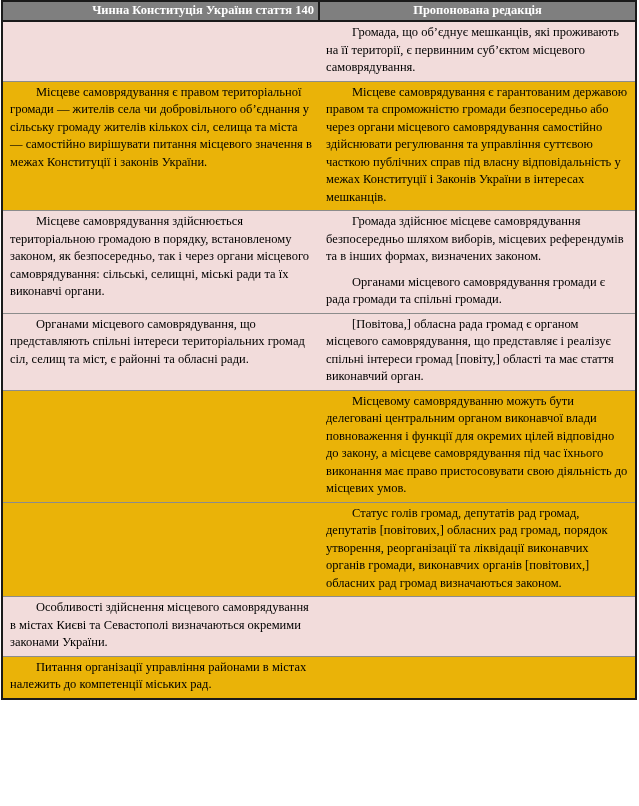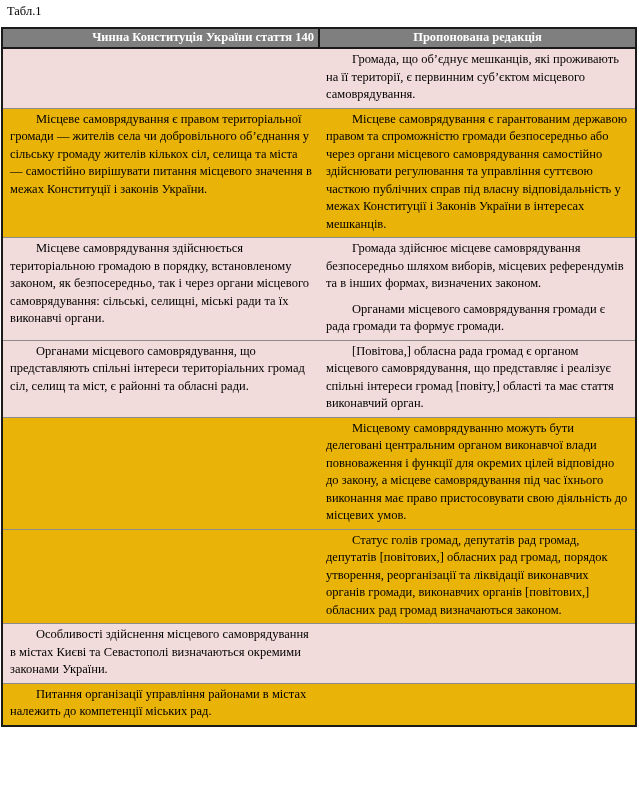--- a/index.html
+++ b/index.html
@@ -63,21 +63,20 @@
     line-height: 17.5px;
     text-indent: 26px;
     text-align: left;
   }
   td p:last-child { margin-bottom: 0; }
 </style>
 </head>
 <body>
 
 <div class="page">
-  <div class="caption">Табл.1</div>
 
   <table class="comparison">
     <thead>
       <tr>
         <th class="left-header">Чинна Конституція України стаття 140</th>
         <th class="right-header">Пропонована редакція</th>
       </tr>
     </thead>
     <tbody>
         <tr class="shaded">
@@ -93,21 +92,21 @@
     <td class="cell right-cell">
             <p>Місцеве самоврядування є гарантованим державою правом та спроможністю громади безпосередньо або через органи місцевого самоврядування самостійно здійснювати регулювання та управління суттєвою часткою публічних справ під власну відповідальність у межах Конституції і Законів України в інтересах мешканців.</p>
           </td>
   </tr>
         <tr class="shaded">
     <td class="cell left-cell">
             <p>Місцеве самоврядування здійснюється територіальною громадою в порядку, встановленому законом, як безпосередньо, так і через органи місцевого самоврядування: сільські, селищні, міські ради та їх виконавчі органи.</p>
           </td>
     <td class="cell right-cell">
             <p>Громада здійснює місцеве самоврядування безпосередньо шляхом виборів, місцевих референдумів та в інших формах, визначених законом.</p>
-            <p>Органами місцевого самоврядування громади є рада громади та формує громади.</p>
+            <p>Органами місцевого самоврядування громади є рада громади та спільні громади.</p>
           </td>
   </tr>
         <tr class="shaded">
     <td class="cell left-cell">
             <p>Органами місцевого самоврядування, що представляють спільні інтереси територіальних громад сіл, селищ та міст, є районні та обласні ради.</p>
           </td>
     <td class="cell right-cell">
             <p>[Повітова,] обласна рада громад є органом місцевого самоврядування, що представляє і реалізує спільні інтереси громад [повіту,] області та має стаття виконавчий орган.</p>
           </td>
   </tr>

